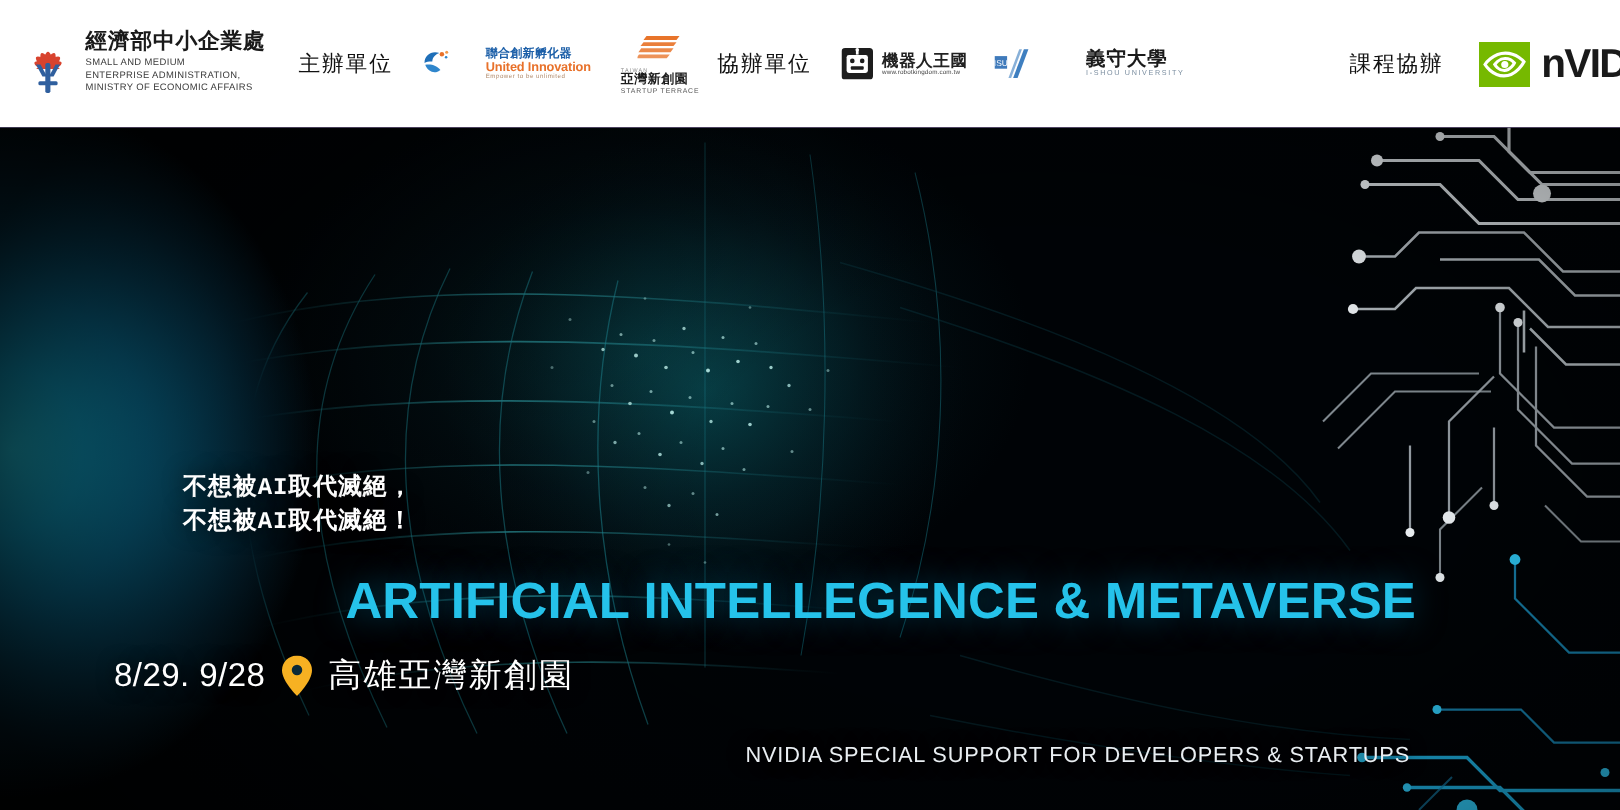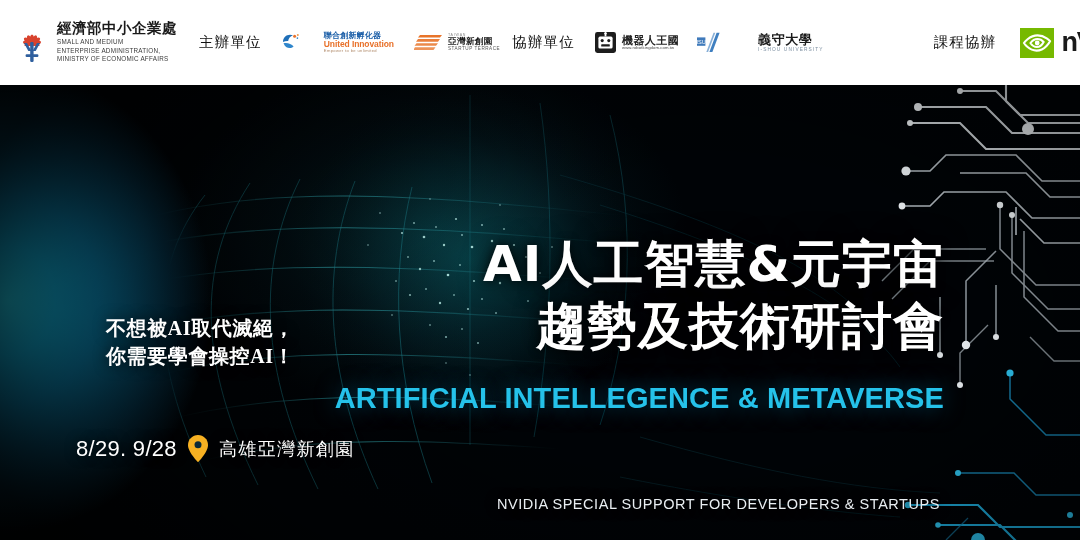--- a/index.html
+++ b/index.html
@@ -79,48 +79,48 @@
       rgba(20,120,130,.30) 0%, rgba(10,60,72,.18) 45%, rgba(0,0,0,0) 78%);
   }
   .vig{
     background:radial-gradient(ellipse 760px 430px at 700px 230px,
       rgba(0,0,0,0) 30%, rgba(0,0,0,.45) 75%, rgba(0,0,0,.82) 100%);
   }
   svg.art{position:absolute;inset:0;width:1080px;height:455px;}
 
   
   .tagline{
-    position:absolute;left:106px;top:229px;
-    font-family:Liberation Serif, serif;font-weight:bold;color:#ffffff;
-    font-size:20px;line-height:1.42;letter-spacing:.6px;
+    position:absolute;left:122px;top:229px;
+    font-family:Liberation Mono, monospace;font-weight:bold;color:#ffffff;
+    font-size:16px;line-height:1.42;letter-spacing:.6px;
     text-shadow:0 0 14px rgba(0,0,0,.85);white-space:nowrap;
   }
   .venue{
     position:absolute;left:76px;top:350px;display:flex;align-items:center;gap:11px;
     white-space:nowrap;
   }
   .venue-date{
     font-size:22px;color:#ffffff;letter-spacing:.3px;font-weight:400;
     text-shadow:0 0 12px rgba(0,0,0,.8);
   }
   .pin{width:20px;height:27px;flex:0 0 auto;}
   .venue-place{
-    font-family:"DejaVu Sans",sans-serif;font-size:18px;color:#ffffff;letter-spacing:1.4px;
+    font-family:"DejaVu Sans",sans-serif;font-size:22px;color:#ffffff;letter-spacing:1.4px;
     text-shadow:0 0 12px rgba(0,0,0,.8);
   }
 
   .title-cn{
     position:absolute;right:136px;top:148px;text-align:right;
     font-family:"DejaVu Sans",sans-serif;font-weight:bold;color:#ffffff;
     font-size:50px;line-height:1.24;letter-spacing:1px;
     text-shadow:0 0 26px rgba(0,0,0,.9),0 0 8px rgba(0,0,0,.7);
   }
   .title-en{
     position:absolute;right:136px;top:297px;text-align:right;
-    font-size:29px;font-weight:bold;color:#25c2ea;letter-spacing:.1px;
+    font-size:34px;font-weight:bold;color:#25c2ea;letter-spacing:.1px;
     text-shadow:0 0 22px rgba(12,130,170,.55);white-space:nowrap;
   }
   .seminar{
     position:absolute;right:138px;top:336px;text-align:right;
     font-size:72px;font-weight:bold;color:#f4f7f9;letter-spacing:5px;line-height:1;
     text-shadow:0 0 30px rgba(0,0,0,.85);white-space:nowrap;
   }
   .seminar-sub{
     position:absolute;right:140px;top:411px;text-align:right;
     font-size:14.5px;color:#e9eef2;letter-spacing:.55px;white-space:nowrap;
@@ -177,21 +177,21 @@
         <circle cx="15.8" cy="1.9" r="1" fill="#f19a4d"></circle>
         <circle cx="15.4" cy="5.1" r=".85" fill="#2f86cc"></circle>
       </svg>
       <div class="ui-txt">
         <div class="ui-cn">聯合創新孵化器</div>
         <div class="ui-en">United Innovation</div>
         <div class="ui-sub">Empower to be unlimited</div>
       </div>
     </div>
 
-    <div class="logo-st" style="margin-right:12px;">
+    <div class="logo-st" style="margin-right:12px;flex-direction:column;">
       <svg class="st-mark" viewBox="0 0 30 20">
         <g fill="#e8742a">
           <path d="M6 2 H28 L26 4.6 H4 Z"></path>
           <path d="M4 6.1 H26 L24 8.7 H2 Z" opacity=".92"></path>
           <path d="M2.5 10.2 H24 L22 12.8 H.6 Z" opacity=".85"></path>
           <path d="M1 14.3 H21.5 L19.5 16.9 H-1 Z" opacity=".78"></path>
         </g>
       </svg>
       <div class="st-txt">
         <div class="st-tw">TAIWAN</div>
@@ -411,34 +411,30 @@
         <path d="M640 352 C760 386 850 404 940 408"></path>
         <path d="M620 392 C740 416 840 428 900 432"></path>
       </g>
     </svg>
 
     <div class="layer glow-left"></div>
     <div class="layer vig"></div>
 
     <div class="tagline">
       <div>不想被AI取代滅絕，</div>
-      <div>你需要學會操控AI！</div>
+      <div>不想被AI取代滅絕！</div>
     </div>
 
     <div class="venue">
       <span class="venue-date">8/29. 9/28</span>
       <svg class="pin" viewBox="0 0 20 27">
         <path d="M10 0 C4.5 0 0 4.4 0 9.9 C0 17.4 10 27 10 27 C10 27 20 17.4 20 9.9 C20 4.4 15.5 0 10 0 Z" fill="#f7b122"></path>
         <circle cx="10" cy="9.7" r="3.5" fill="#0c2a38"></circle>
       </svg>
       <span class="venue-place">高雄亞灣新創園</span>
     </div>
 
-    <div class="title-cn">
-      <div>AI人工智慧&amp;元宇宙</div>
-      <div>趨勢及技術研討會</div>
-    </div>
 
     <div class="title-en">ARTIFICIAL INTELLEGENCE &amp; METAVERSE</div>
     <div class="seminar-sub">NVIDIA SPECIAL SUPPORT FOR DEVELOPERS  &amp; STARTUPS</div>
 
   </div>
 </div>
 
 </body></html>

